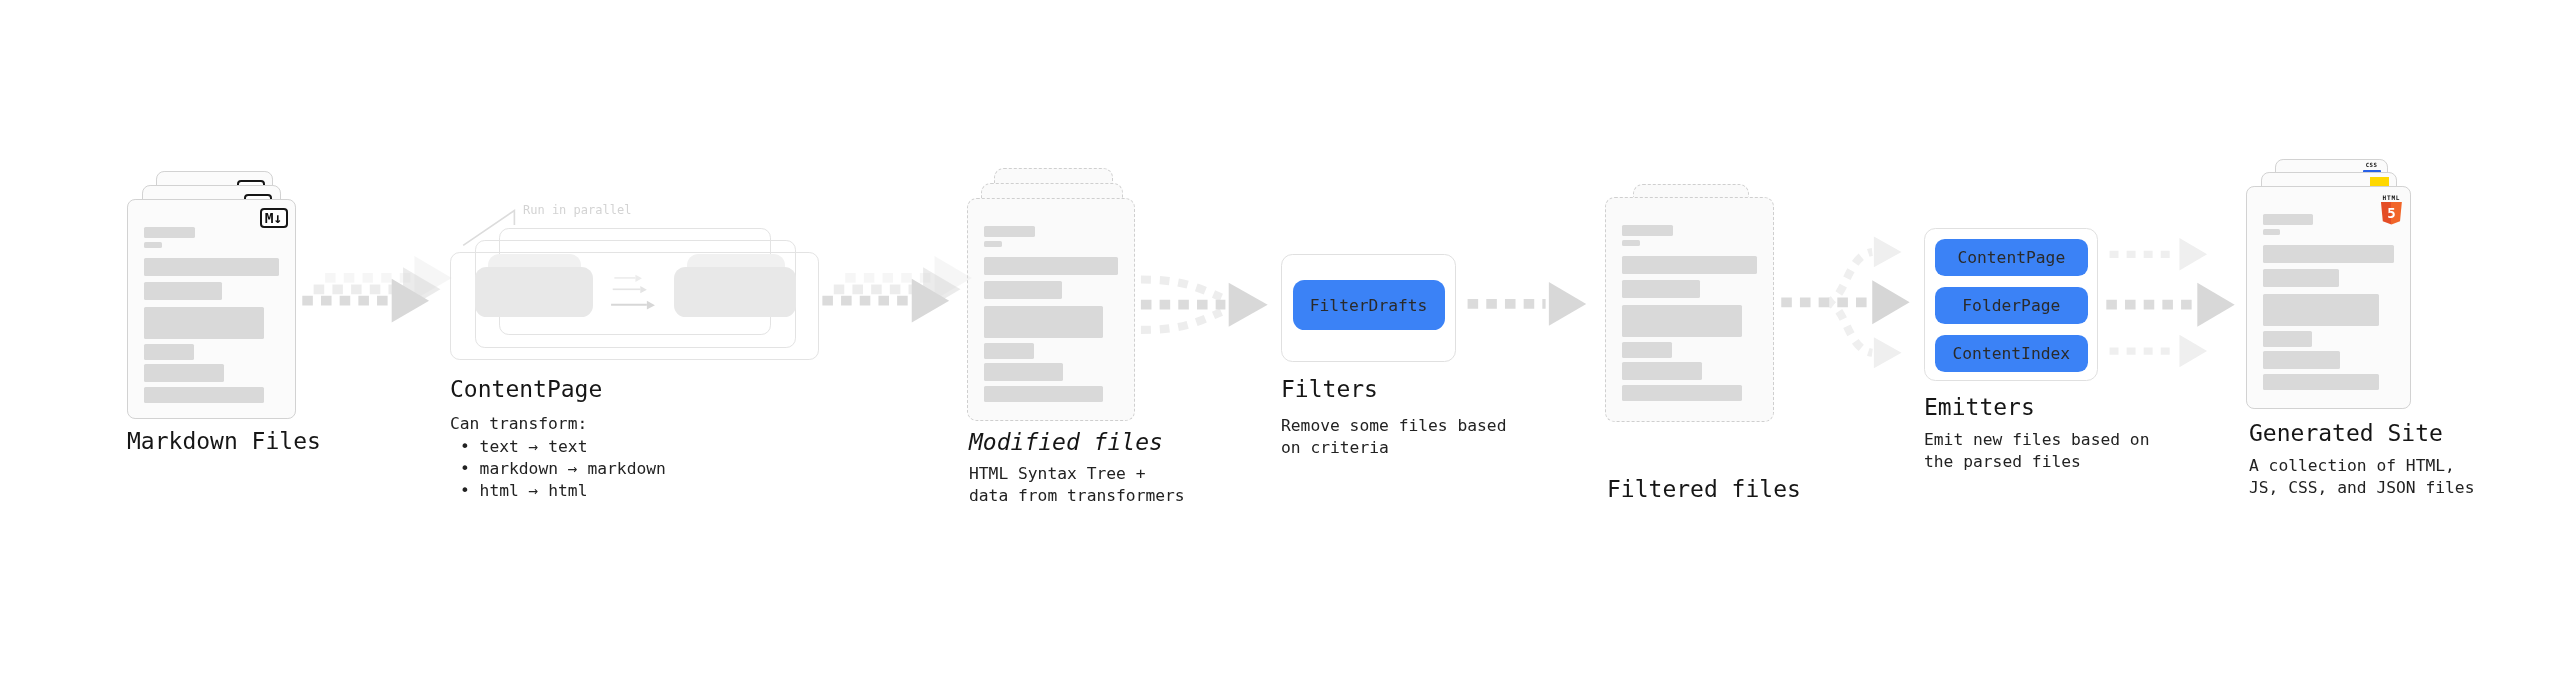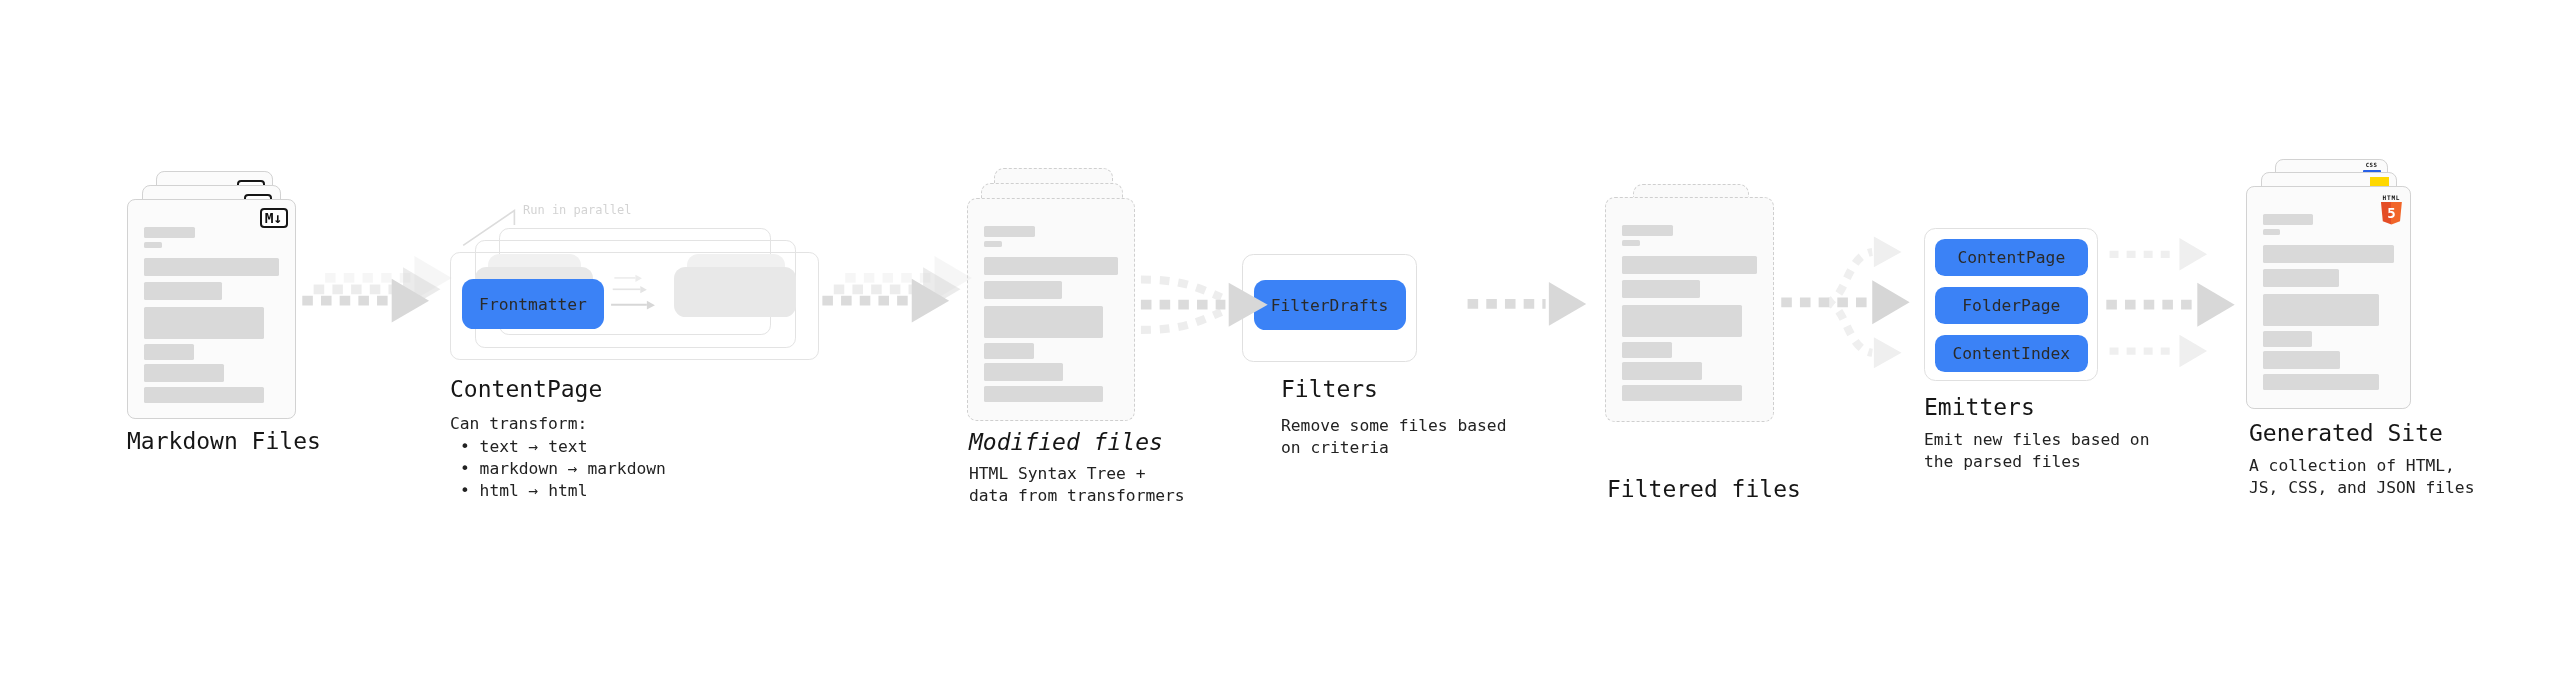--- a/index.html
+++ b/index.html
@@ -66,21 +66,20 @@
   <div class="label" style="left:127px;top:427px;">Markdown Files</div>
 
   <div class="note" style="left:523px;top:203px;">Run in parallel</div>
   <div class="stackbox" style="left:499px;top:228px;width:270px;height:105px;"></div>
   <div class="stackbox" style="left:475px;top:240px;width:319px;height:106px;"></div>
   <div class="stackbox" style="left:450px;top:252px;width:367px;height:106px;"></div>
   <div class="pill g2" style="left:488px;top:254px;width:93px;height:50px;"></div>
   <div class="pill g2" style="left:687px;top:254px;width:98px;height:50px;"></div>
   <div class="pill g1" style="left:475px;top:267px;width:118px;height:50px;"></div>
   <div class="pill g1" style="left:674px;top:267px;width:122px;height:50px;"></div>
-  <div class="pill" style="left:462px;top:279px;width:142px;height:50px;">Frontmatter</div>
   <div class="label" style="left:450px;top:375px;">ContentPage</div>
   <div class="body" style="left:450px;top:413px;">Can transform:</div>
   <div class="body" style="left:460px;top:436px;">• text → text</div>
   <div class="body" style="left:460px;top:458px;">• markdown → markdown</div>
   <div class="body" style="left:460px;top:480px;">• html → html</div>
 
   <div class="abs" style="left:967px;top:168px;width:195px;height:252px;">
     <div class="card dashed" style="left:27px;top:0;width:117px;height:98px;"></div>
     <div class="card dashed" style="left:14px;top:15.4px;width:140px;height:114px;"></div>
     <div class="card dashed" style="left:0;top:30px;width:166px;height:221px;">
@@ -93,21 +92,21 @@
           <div class="bar" style="width: 37%; height: 16.3px; margin-top: 4.1px;"></div>
           <div class="bar" style="width: 59%; height: 18px; margin-top: 4.1px;"></div>
           <div class="bar" style="width: 89%; height: 16.3px; margin-top: 4.9px;"></div>
         </div>
     </div>
   </div>
   <div class="label" style="left:969px;top:428px;font-style:italic;">Modified files</div>
   <div class="body" style="left:969px;top:463px;">HTML Syntax Tree +</div>
   <div class="body" style="left:969px;top:485px;">data from transformers</div>
 
-  <div class="panel" style="left:1242px;top:254px;width:173px;height:106px;text-decoration:underline;">
+  <div class="panel" style="left:1281px;top:254px;width:173px;height:106px;text-decoration:underline;">
     <div class="pill" style="left:10.6px;top:25px;width:152px;height:50px;">FilterDrafts</div>
   </div>
   <div class="label" style="left:1281px;top:375px;">Filters</div>
   <div class="body" style="left:1281px;top:415px;">Remove some files based</div>
   <div class="body" style="left:1281px;top:437px;">on criteria</div>
 
   <div class="abs" style="left:1605px;top:184px;width:191px;height:240px;">
     <div class="card dashed" style="left:28.4px;top:0;width:114px;height:98px;"></div>
     <div class="card dashed" style="left:0;top:13px;width:167px;height:223px;">
       <div class="bars">

